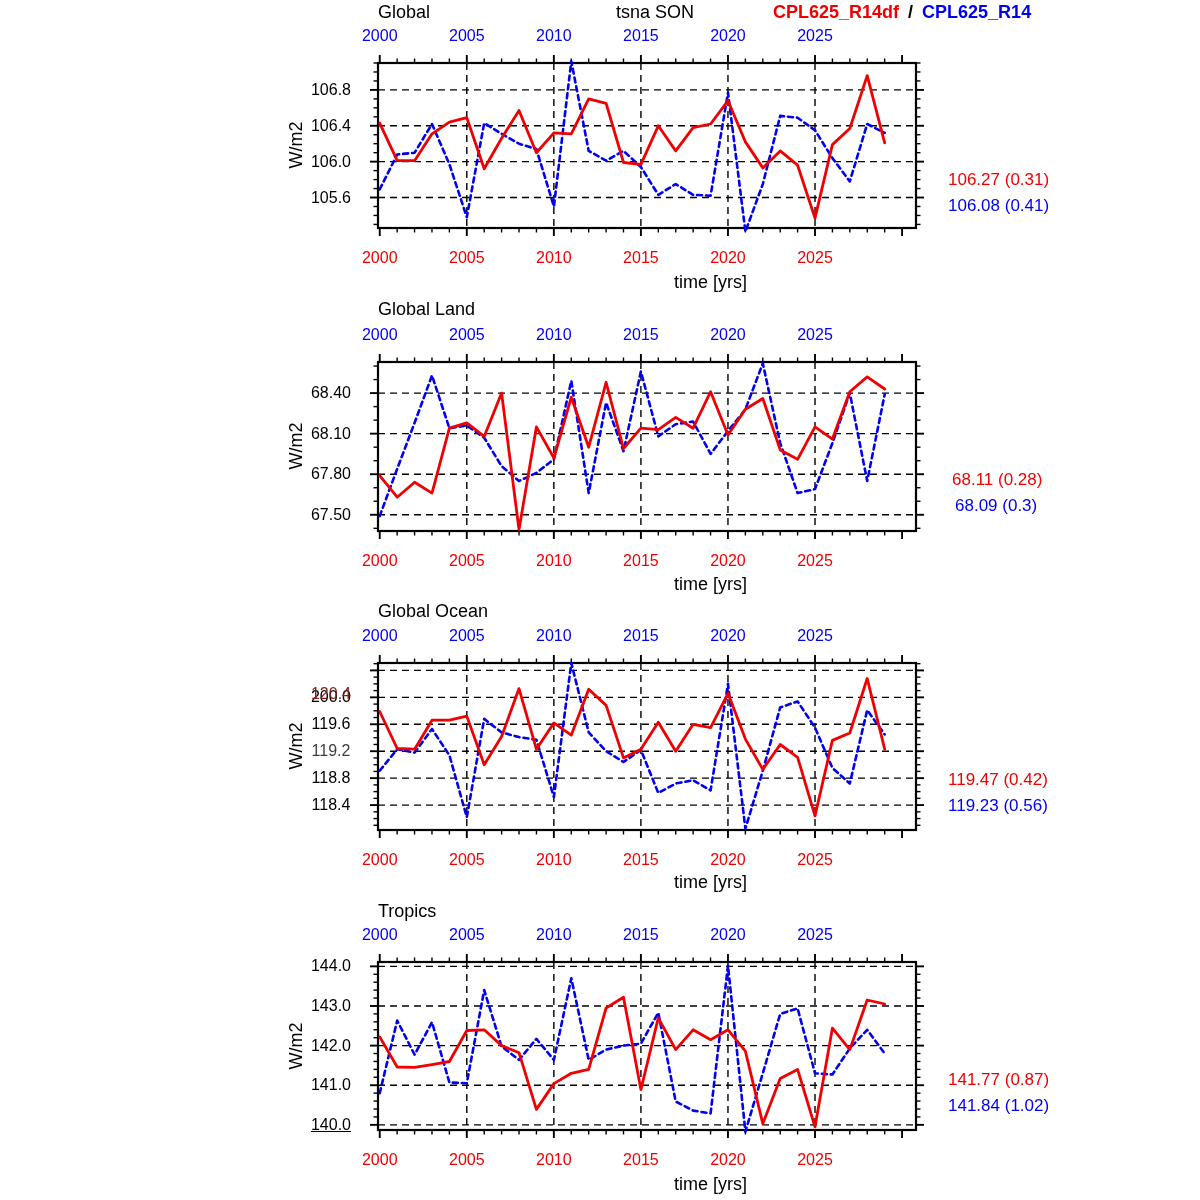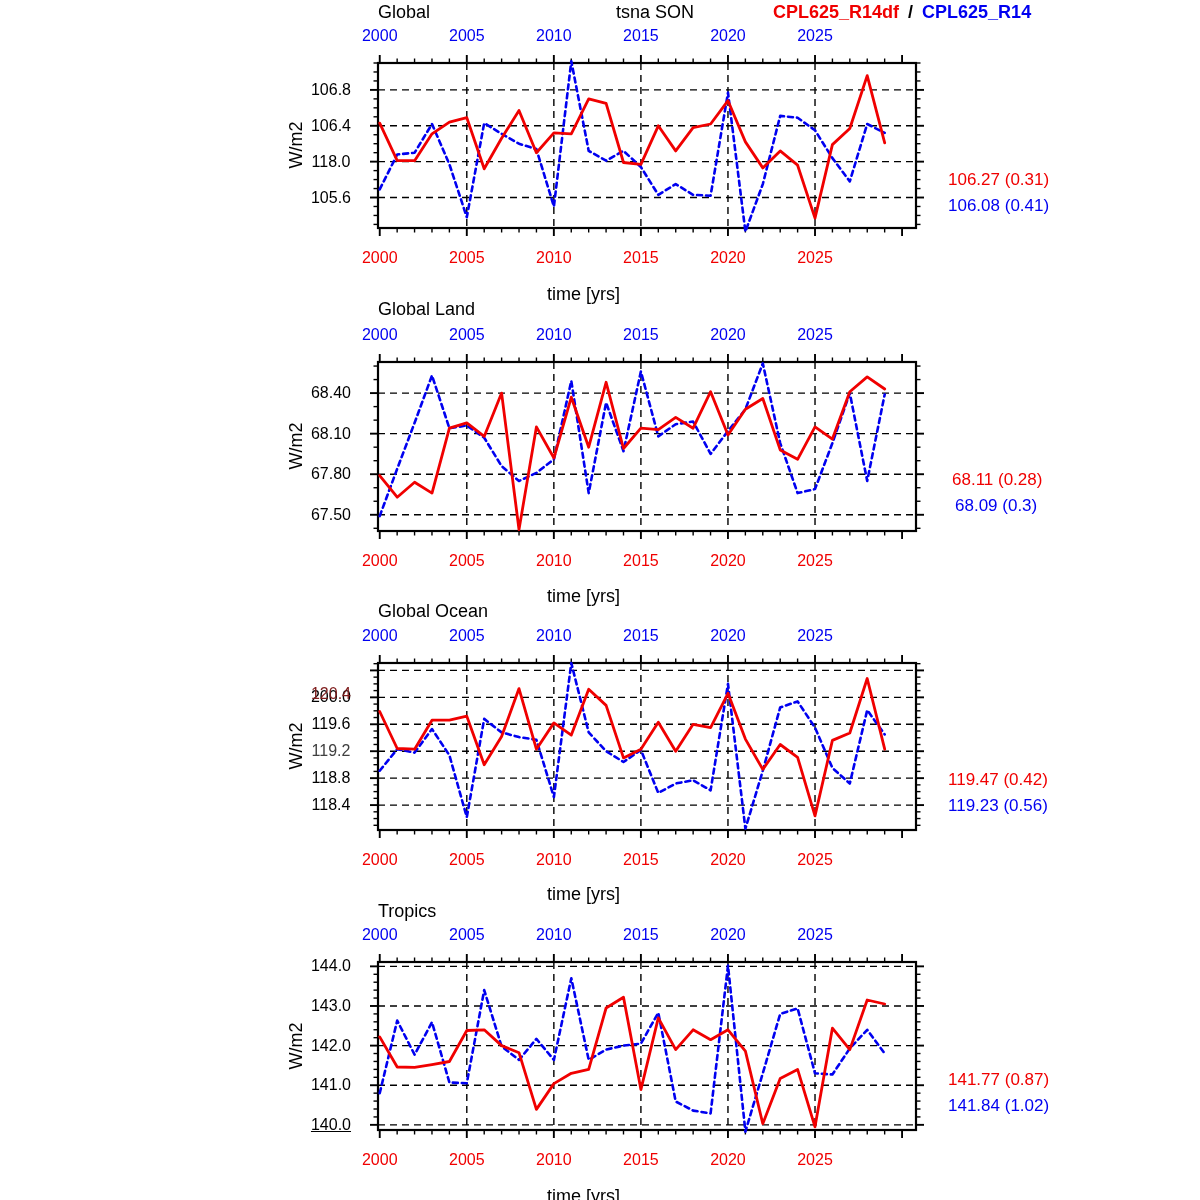--- a/index.html
+++ b/index.html
@@ -2,21 +2,21 @@
 <html><head>
 <meta charset="utf-8">
 <style>
   html,body{margin:0;padding:0;background:#fff;}
   .page{position:relative;width:1200px;height:1200px;background:#ffffff;
         font-family:"Liberation Sans",sans-serif;overflow:hidden;}
   .page svg{position:absolute;left:0;top:0;}
   .abs{position:absolute;}
   .t18{font-size:18px;color:#000;white-space:nowrap;}
   .panel-title{position:absolute;font-size:18px;color:#000;white-space:nowrap;}
-  .xlab{position:absolute;width:200px;text-align:left;font-size:18px;color:#000;margin-top:12px;}
+  .xlab{position:absolute;width:200px;text-align:right;font-size:18px;color:#000;}
   .ylab{position:absolute;width:100px;height:22px;text-align:center;font-size:18px;color:#000;
         transform:rotate(-90deg);}
   .legend{position:absolute;display:flex;gap:9px;font-size:18px;white-space:nowrap;font-weight:bold;}
   .stat{position:absolute;font-size:17px;white-space:nowrap;}
   .c-red{color:#f00000;}
   .c-blue{color:#0000f0;}
   .tick{position:absolute;font-size:16px;width:70px;white-space:nowrap;}
   .tick.xt{width:60px;text-align:center;}
   .tick.yt{text-align:center;color:#000;}
 </style>
@@ -490,21 +490,21 @@
       <div class="tick xt" style="left: 436.796px; top: 249px; color: rgb(240, 0, 0);">2005</div>
       <div class="tick xt" style="left: 523.851px; top: 27px; color: rgb(0, 0, 240);">2010</div>
       <div class="tick xt" style="left: 523.851px; top: 249px; color: rgb(240, 0, 0);">2010</div>
       <div class="tick xt" style="left: 610.906px; top: 27px; color: rgb(0, 0, 240);">2015</div>
       <div class="tick xt" style="left: 610.906px; top: 249px; color: rgb(240, 0, 0);">2015</div>
       <div class="tick xt" style="left: 697.961px; top: 27px; color: rgb(0, 0, 240);">2020</div>
       <div class="tick xt" style="left: 697.961px; top: 249px; color: rgb(240, 0, 0);">2020</div>
       <div class="tick xt" style="left: 785.016px; top: 27px; color: rgb(0, 0, 240);">2025</div>
       <div class="tick xt" style="left: 785.016px; top: 249px; color: rgb(240, 0, 0);">2025</div>
       <div class="tick yt" style="left: 296px; top: 188.511px; color: rgb(0, 0, 0);">105.6</div>
-      <div class="tick yt" style="left: 296px; top: 152.641px; color: rgb(0, 0, 0);">118.0</div>
+      <div class="tick yt" style="left: 296px; top: 152.641px; color: rgb(0, 0, 0);">106.0</div>
       <div class="tick yt" style="left: 296px; top: 116.772px; color: rgb(0, 0, 0);">106.4</div>
       <div class="tick yt" style="left: 296px; top: 80.9022px; color: rgb(0, 0, 0);">106.8</div>
       <div class="tick xt" style="left: 349.741px; top: 326px; color: rgb(0, 0, 240);">2000</div>
       <div class="tick xt" style="left: 349.741px; top: 552px; color: rgb(240, 0, 0);">2000</div>
       <div class="tick xt" style="left: 436.796px; top: 326px; color: rgb(0, 0, 240);">2005</div>
       <div class="tick xt" style="left: 436.796px; top: 552px; color: rgb(240, 0, 0);">2005</div>
       <div class="tick xt" style="left: 523.851px; top: 326px; color: rgb(0, 0, 240);">2010</div>
       <div class="tick xt" style="left: 523.851px; top: 552px; color: rgb(240, 0, 0);">2010</div>
       <div class="tick xt" style="left: 610.906px; top: 326px; color: rgb(0, 0, 240);">2015</div>
       <div class="tick xt" style="left: 610.906px; top: 552px; color: rgb(240, 0, 0);">2015</div>

